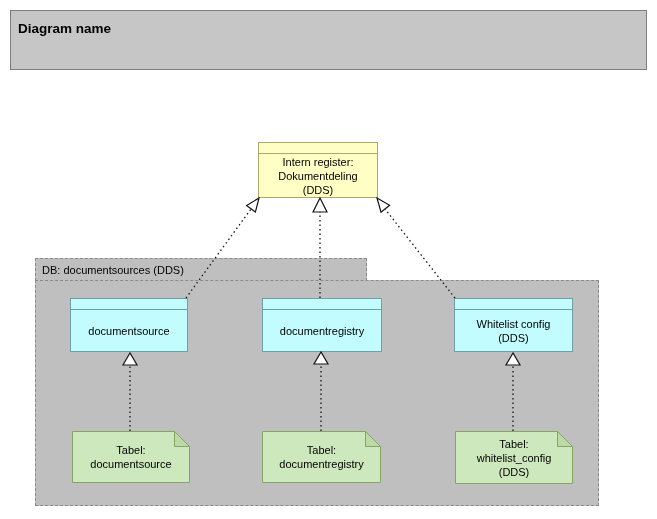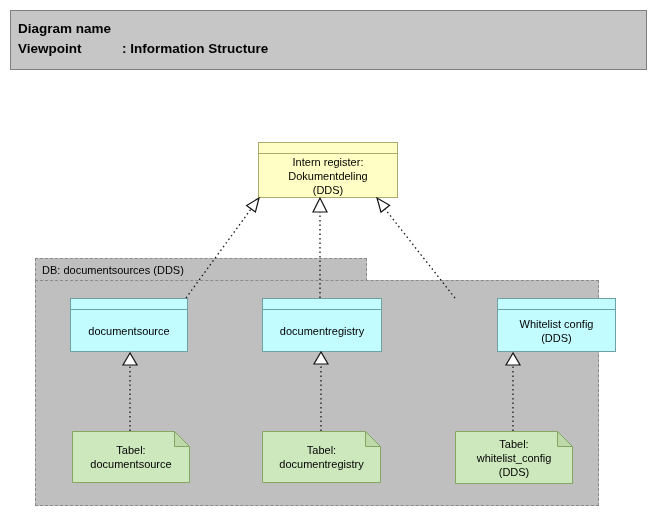--- a/index.html
+++ b/index.html
@@ -8,21 +8,21 @@
     font-family:"Liberation Sans", sans-serif; color:#000; overflow:hidden;
   }
 
   
   .titlebox {
     position:absolute; left:10px; top:10px; width:637px; height:60px;
     background:var(--header_fill); border:1px solid var(--header_border);
     box-sizing:border-box; padding:8px 6px 0 7px;
     font-weight:bold; font-size:13.5px; line-height:20px; white-space:nowrap;
   }
-  .trow { display:flex; }
+  .trow { display:flex;flex-direction:column; }
   .tlabel { width:104px; flex:0 0 auto; }
 
   
   .group-tab {
     position:absolute; left:35px; top:258px; width:332px; height:23px;
     background:var(--group_fill);
     border:1px dashed var(--group_border); border-bottom:none;
     box-sizing:border-box; display:flex; align-items:center;
     padding:0 6px; font-size:11px; z-index:1;
   }
@@ -66,47 +66,43 @@
 </style>
 </head>
 <body>
 
 <div class="page">
 
   <div class="titlebox">
     <div class="trow">
       <span class="tlabel">Diagram name</span>
     </div>
-    <div class="trow">
-      <span class="tlabel">Viewpoint</span>
-      <span>: Information Structure</span>
-    </div>
   </div>
 
   <div class="group-tab">
     <span>DB: documentsources (DDS)</span>
   </div>
   <div class="group-body"></div>
 
-  <div class="node obj" style="left:258px; top:142px; width:140px; height:56px;">
+  <div class="node obj" style="left:258px; top:142px; width:120px; height:56px;">
     <div class="head"></div>
     <div class="body">Intern register:
 Dokumentdeling
 (DDS)</div>
   </div>
 
   <div class="node entity" style="left:70px; top:298px; width:118px; height:54px;">
     <div class="head"></div>
     <div class="body">documentsource</div>
   </div>
   <div class="node entity" style="left:262px; top:298px; width:120px; height:54px;">
     <div class="head"></div>
     <div class="body">documentregistry</div>
   </div>
-  <div class="node entity" style="left:454px; top:298px; width:119px; height:54px;margin-left:43px;">
+  <div class="node entity" style="left:454px; top:298px; width:119px; height:54px;">
     <div class="head"></div>
     <div class="body">Whitelist config
 (DDS)</div>
   </div>
 
   <div class="note" style="left:72px; top:431px; width:118px; height:52px;">
     <svg width="118" height="52" viewBox="0 0 118 52">
       <path class="note-shape" d="M0.5,0.5 L102.5,0.5 L117.5,15.5 L117.5,51.5 L0.5,51.5 Z"></path>
       <path class="note-fold" d="M102.5,0.5 L102.5,15.5 L117.5,15.5 Z"></path>
     </svg>

